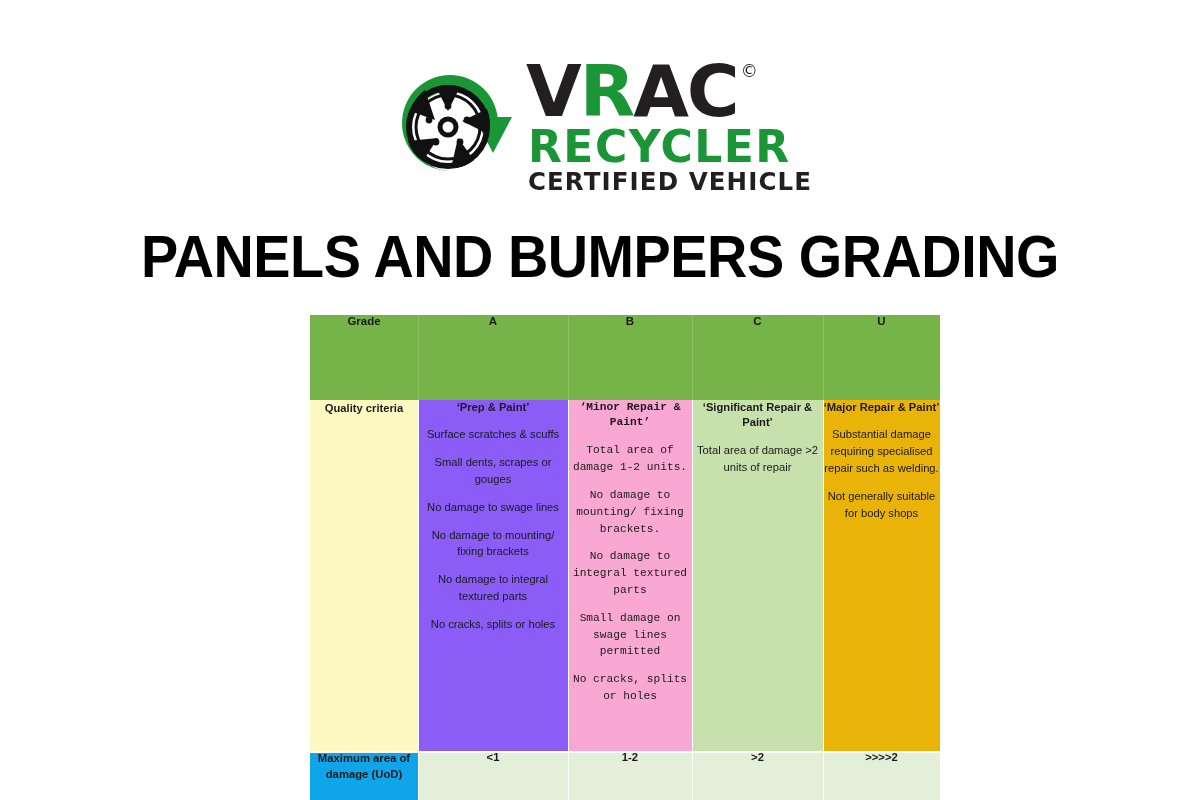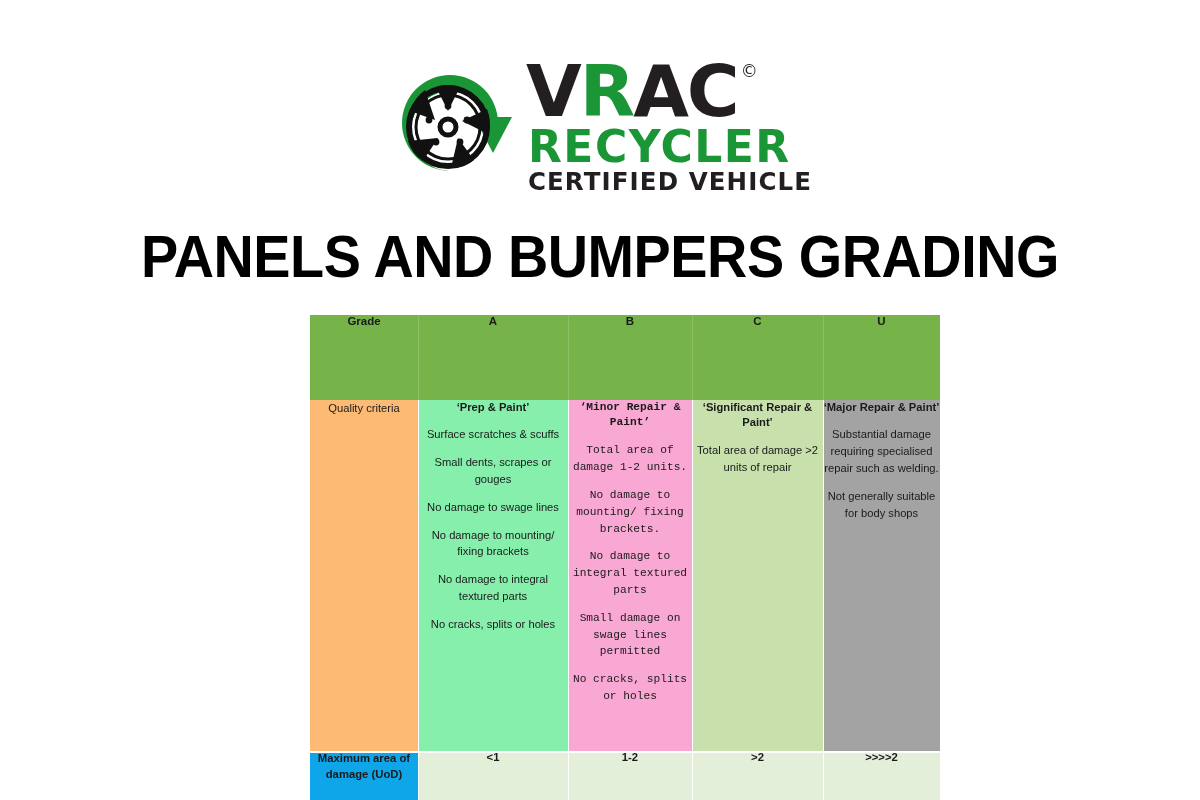--- a/index.html
+++ b/index.html
@@ -144,32 +144,32 @@
     height: 308px;
     box-sizing: border-box;
     vertical-align: top;
     text-align: center;
     padding: 9px 6px 6px 6px;
     font-size: 11.2px;
     line-height: 1.52;
     color: #1a1a1a;
   }
   td.label-cell {
-    background: #fdba74;
-    font-weight: 400;
+    background: #fef9c3;
+    font-weight: 700;
     font-size: 11.3px;
     color: #141414;
     text-align: center;
     padding-top: 9px;
     line-height: 1.35;
   }
-  td.cell-a { background: #86efac; box-shadow: inset 1px 0 0 #ffffff; }
+  td.cell-a { background: #8b5cf6; box-shadow: inset 1px 0 0 #ffffff; }
   td.cell-b { background: #f9a8d4; box-shadow: inset 1px 0 0 #ffffff; font-family: Liberation Mono, monospace; }
   td.cell-c { background: #c8e0ac; box-shadow: inset 1px 0 0 #ffffff; }
-  td.cell-u { background: #a3a3a3; box-shadow: inset 1px 0 0 #ffffff; }
+  td.cell-u { background: #eab308; box-shadow: inset 1px 0 0 #ffffff; }
 
   .cell-title {
     font-weight: 700;
     margin-bottom: 11px;
     line-height: 1.42;
   }
   .cell-para {
     margin-bottom: 11px;
     line-height: 1.5;
   }

